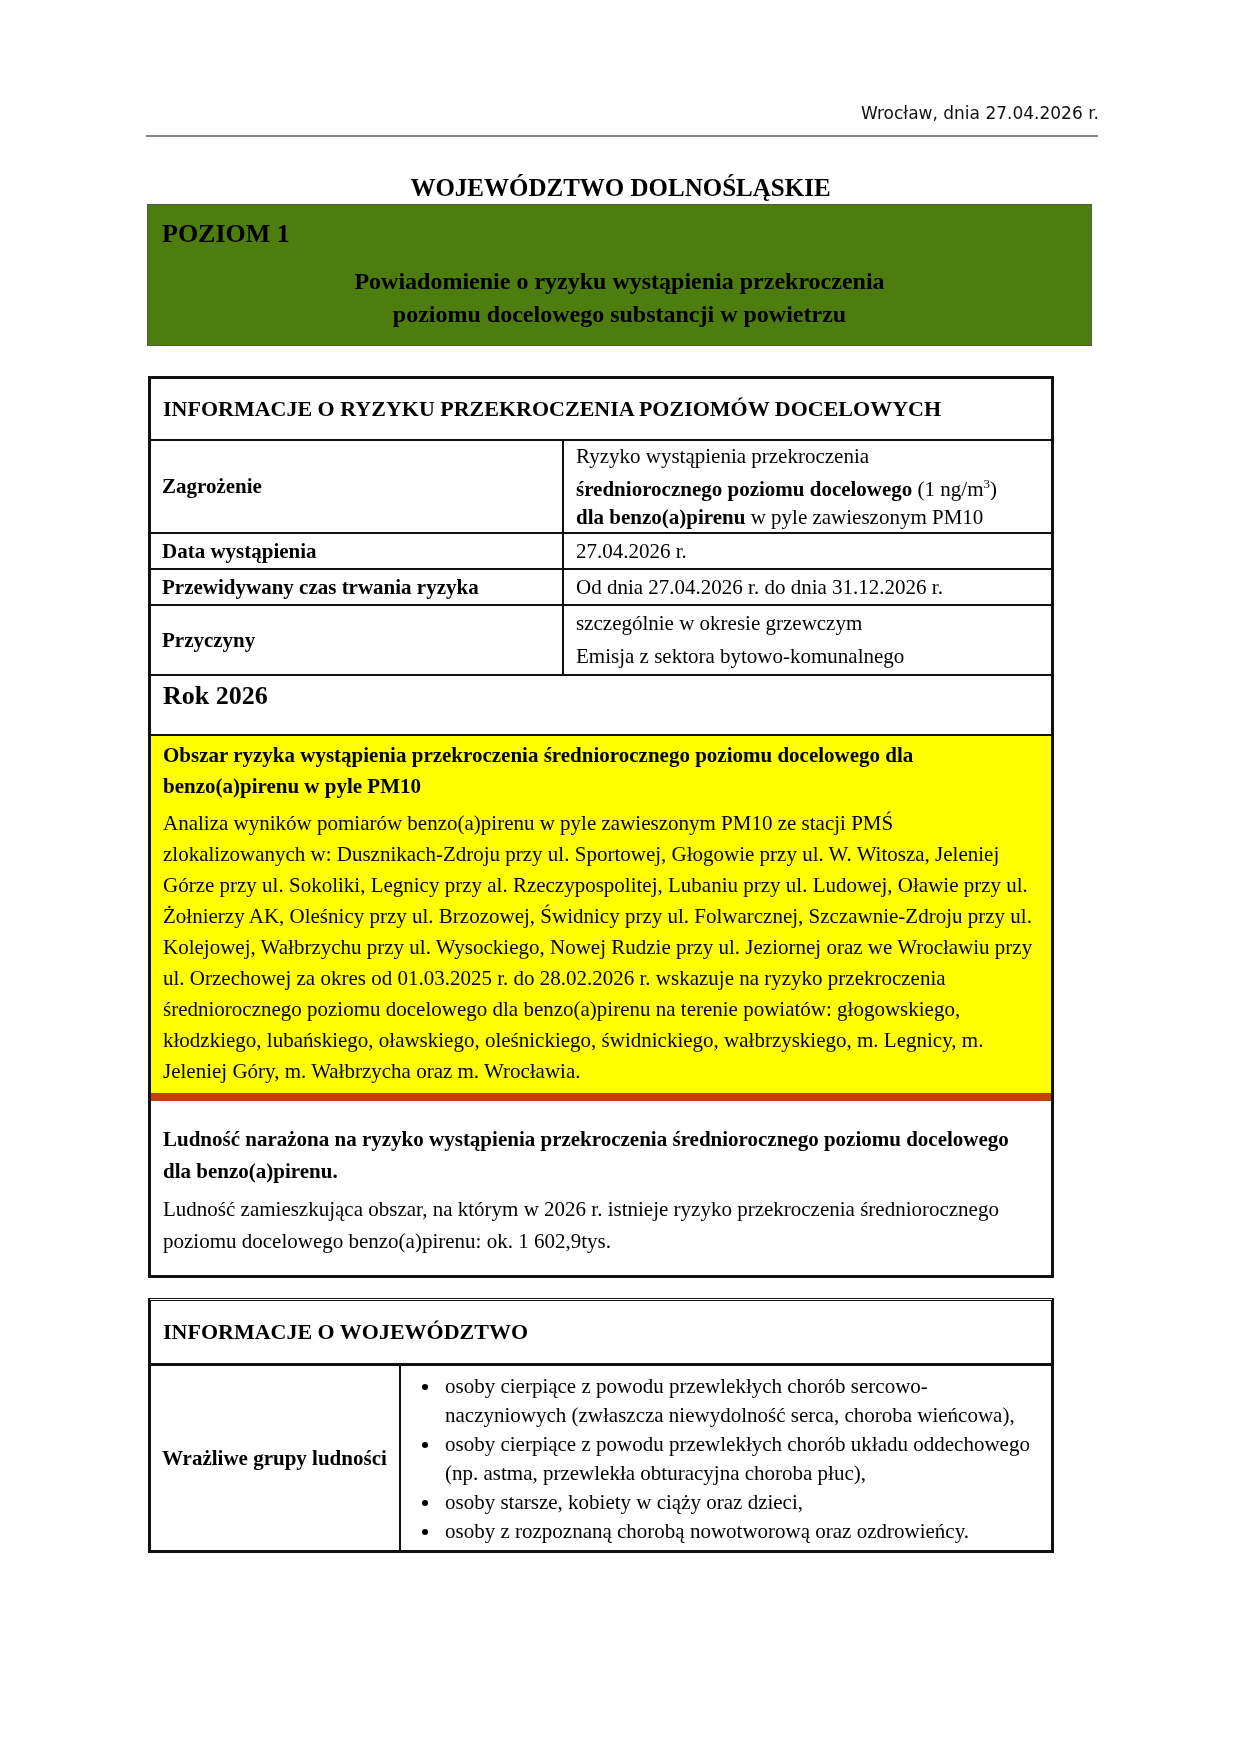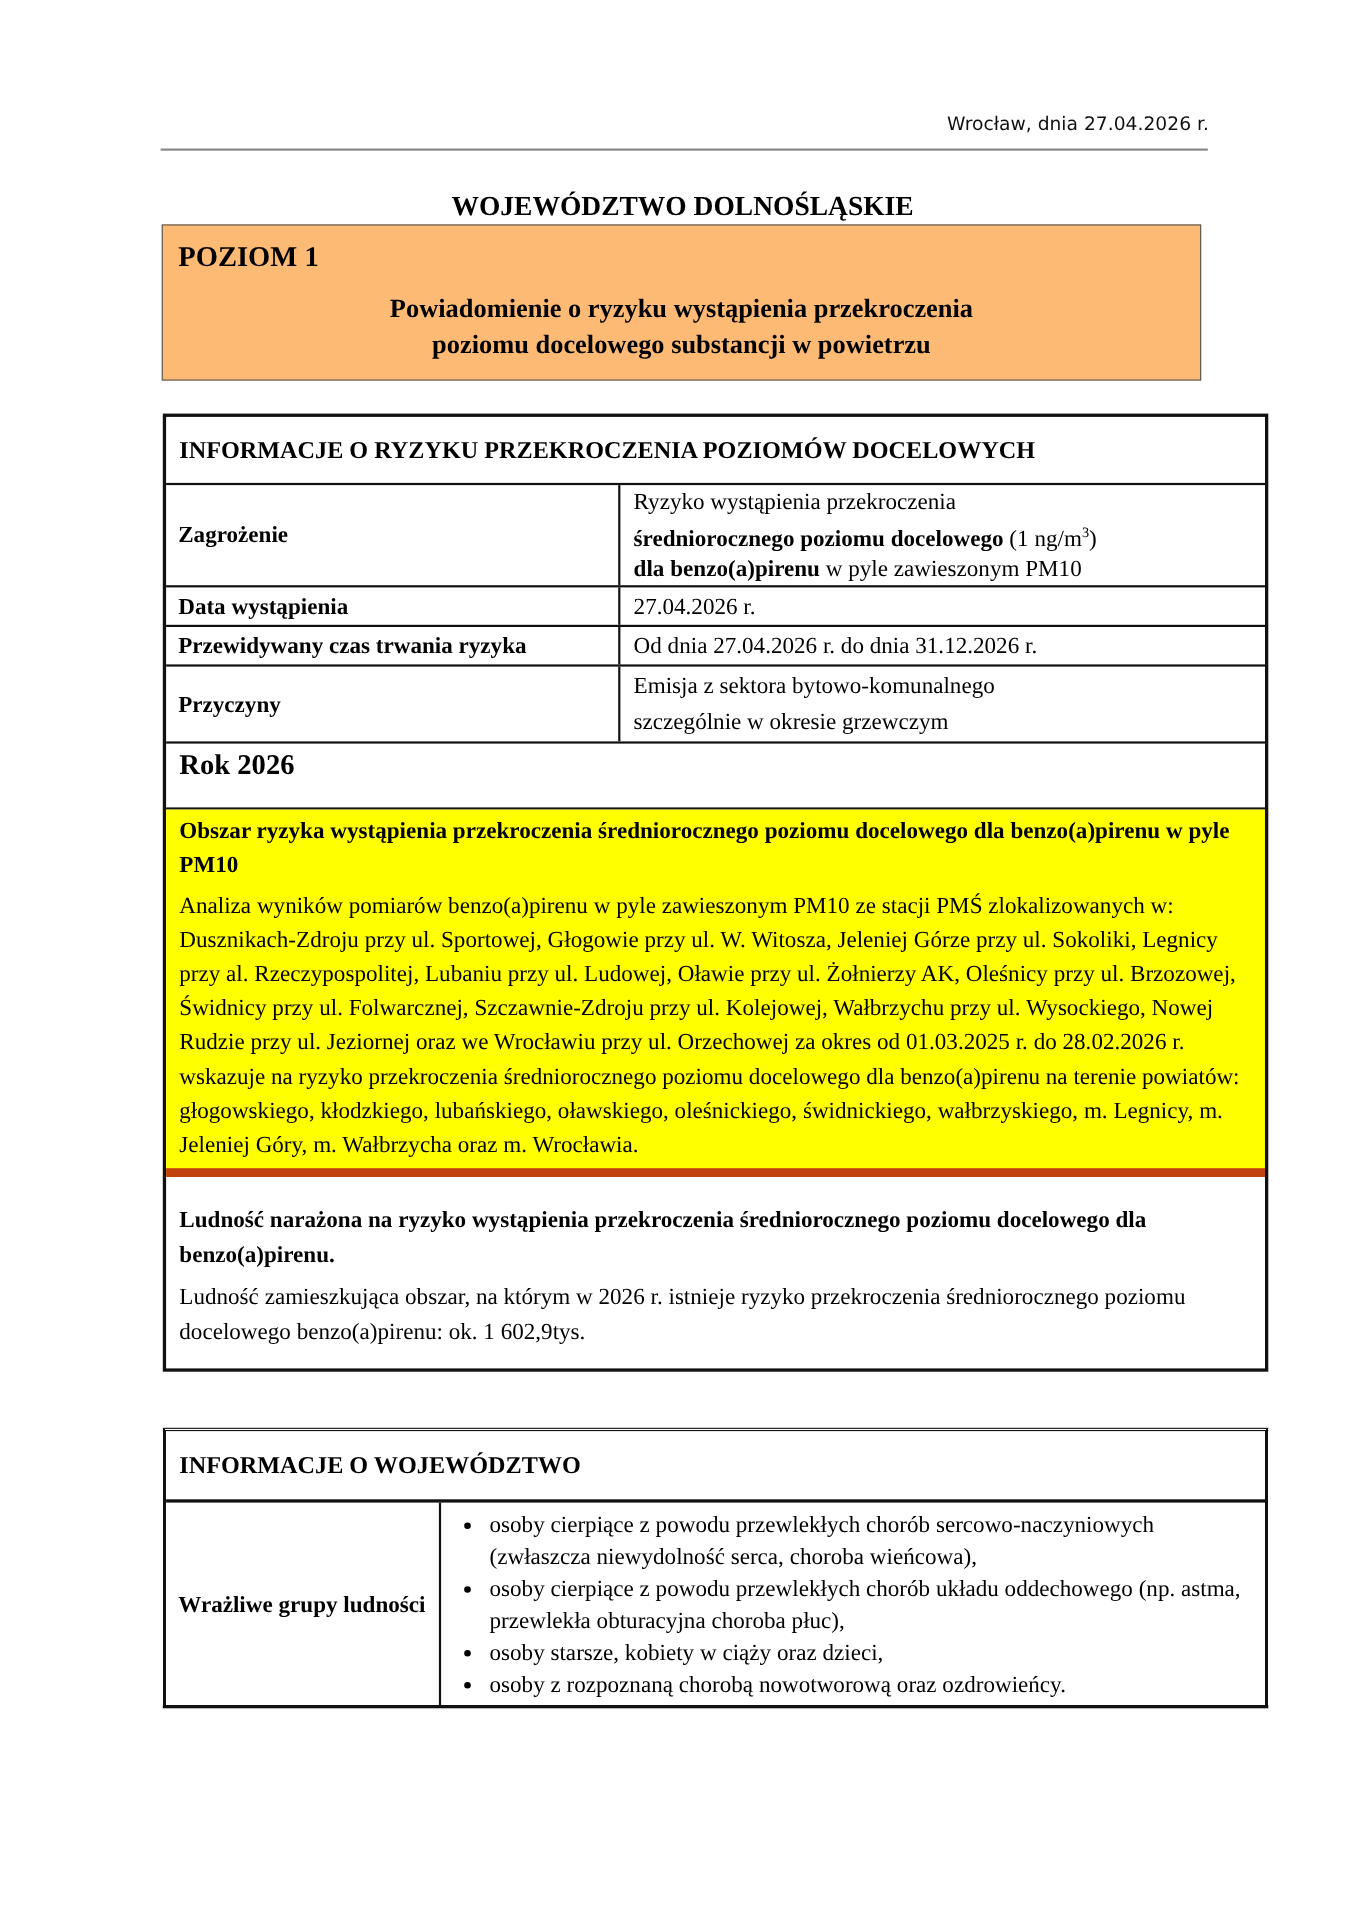--- a/index.html
+++ b/index.html
@@ -1,24 +1,24 @@
 <!DOCTYPE html>
 <html><head>
 <meta charset="utf-8">
 <style>
   html, body { margin: 0; padding: 0; background: #ffffff; }
   body { width: 1241px; height: 1755px; position: relative; overflow: hidden; font-family: "Liberation Serif", serif; color: #000; }
   .header-date { position: absolute; top: 103px; right: 142px; font-family: "DejaVu Sans", sans-serif; font-size: 17px; color: #111; }
   .header-rule { position: absolute; top: 135px; left: 146px; width: 952px; height: 2px; background: #888; }
   .region-title { position: absolute; top: 174px; left: 0; width: 1241px; text-align: center; font-weight: bold; font-size: 25px; }
-  .level-box { position: absolute; top: 204px; left: 147px; width: 945px; height: 142px; background: #fdba74; border: 1px solid #555; box-sizing: border-box; }
+  .level-box { position: absolute; top: 204px; left: 147px; width: 945px; height: 142px; background: #4d7c0f; border: 1px solid #555; box-sizing: border-box; }
   .level-label { position: absolute; top: 14px; left: 14px; font-weight: bold; font-size: 26px; }
   .level-title { position: absolute; top: 60px; left: 0; width: 100%; text-align: center; font-weight: bold; font-size: 24px; line-height: 33px; }
 
-  .tbl { position: absolute; left: 148px; width: 1005px; box-sizing: border-box; border: 3px solid #111; }
+  .tbl { position: absolute; left: 148px; width: 906px; box-sizing: border-box; border: 3px solid #111; }
   .tbl1 { top: 376px; }
   .row { border-bottom: 2px solid #111; box-sizing: border-box; display: flex; }
   .row:last-child { border-bottom: none; }
   .cell { box-sizing: border-box; padding: 0 12px; font-size: 21px; }
   .cell-left { width: 413px; border-right: 2px solid #111; font-weight: bold; display: flex; align-items: center; padding-left: 11px; }
   .cell-right { flex: 1; display: flex; flex-direction: column; justify-content: center; line-height: 28px; }
   .section-head { height: 62px; display: flex; align-items: center; padding-left: 12px; font-weight: bold; font-size: 22px; }
   .rok { height: 60px; padding: 5px 12px 0; font-weight: bold; font-size: 26px; box-sizing: border-box; }
   .yellow { background: #ffff00; padding: 4px 12px 6px; font-size: 21px; line-height: 31px; border-bottom: 8px solid #c2410c; }
   .yellow .bold { font-weight: bold; margin-bottom: 6px; }
@@ -66,22 +66,22 @@
   </div>
 
   <div class="row" style="height:36px;">
     <div class="cell cell-left">Przewidywany czas trwania ryzyka</div>
     <div class="cell cell-right">Od dnia 27.04.2026 r. do dnia 31.12.2026 r.</div>
   </div>
 
   <div class="row" style="height:70px;">
     <div class="cell cell-left">Przyczyny</div>
     <div class="cell cell-right" style="line-height:33px;">
+      <div>szczególnie w okresie grzewczym</div>
       <div>Emisja z sektora bytowo-komunalnego</div>
-      <div>szczególnie w okresie grzewczym</div>
     </div>
   </div>
 
   <div class="row rok">Rok 2026</div>
 
   <div class="yellow">
     <div class="bold">Obszar ryzyka wystąpienia przekroczenia średniorocznego poziomu docelowego dla benzo(a)pirenu w pyle PM10</div>
     <div>Analiza wyników pomiarów benzo(a)pirenu w pyle zawieszonym PM10 ze stacji PMŚ zlokalizowanych w: Dusznikach-Zdroju przy ul. Sportowej, Głogowie przy ul. W. Witosza, Jeleniej Górze przy ul. Sokoliki, Legnicy przy al. Rzeczypospolitej, Lubaniu przy ul. Ludowej, Oławie przy ul. Żołnierzy AK, Oleśnicy przy ul. Brzozowej, Świdnicy przy ul. Folwarcznej, Szczawnie-Zdroju przy ul. Kolejowej, Wałbrzychu przy ul. Wysockiego, Nowej Rudzie przy ul. Jeziornej oraz we Wrocławiu przy ul. Orzechowej za okres od 01.03.2025 r. do 28.02.2026 r. wskazuje na ryzyko przekroczenia średniorocznego poziomu docelowego dla benzo(a)pirenu na terenie powiatów: głogowskiego, kłodzkiego, lubańskiego, oławskiego, oleśnickiego, świdnickiego, wałbrzyskiego, m. Legnicy, m. Jeleniej Góry,  m. Wałbrzycha oraz m. Wrocławia.</div>
   </div>
 

